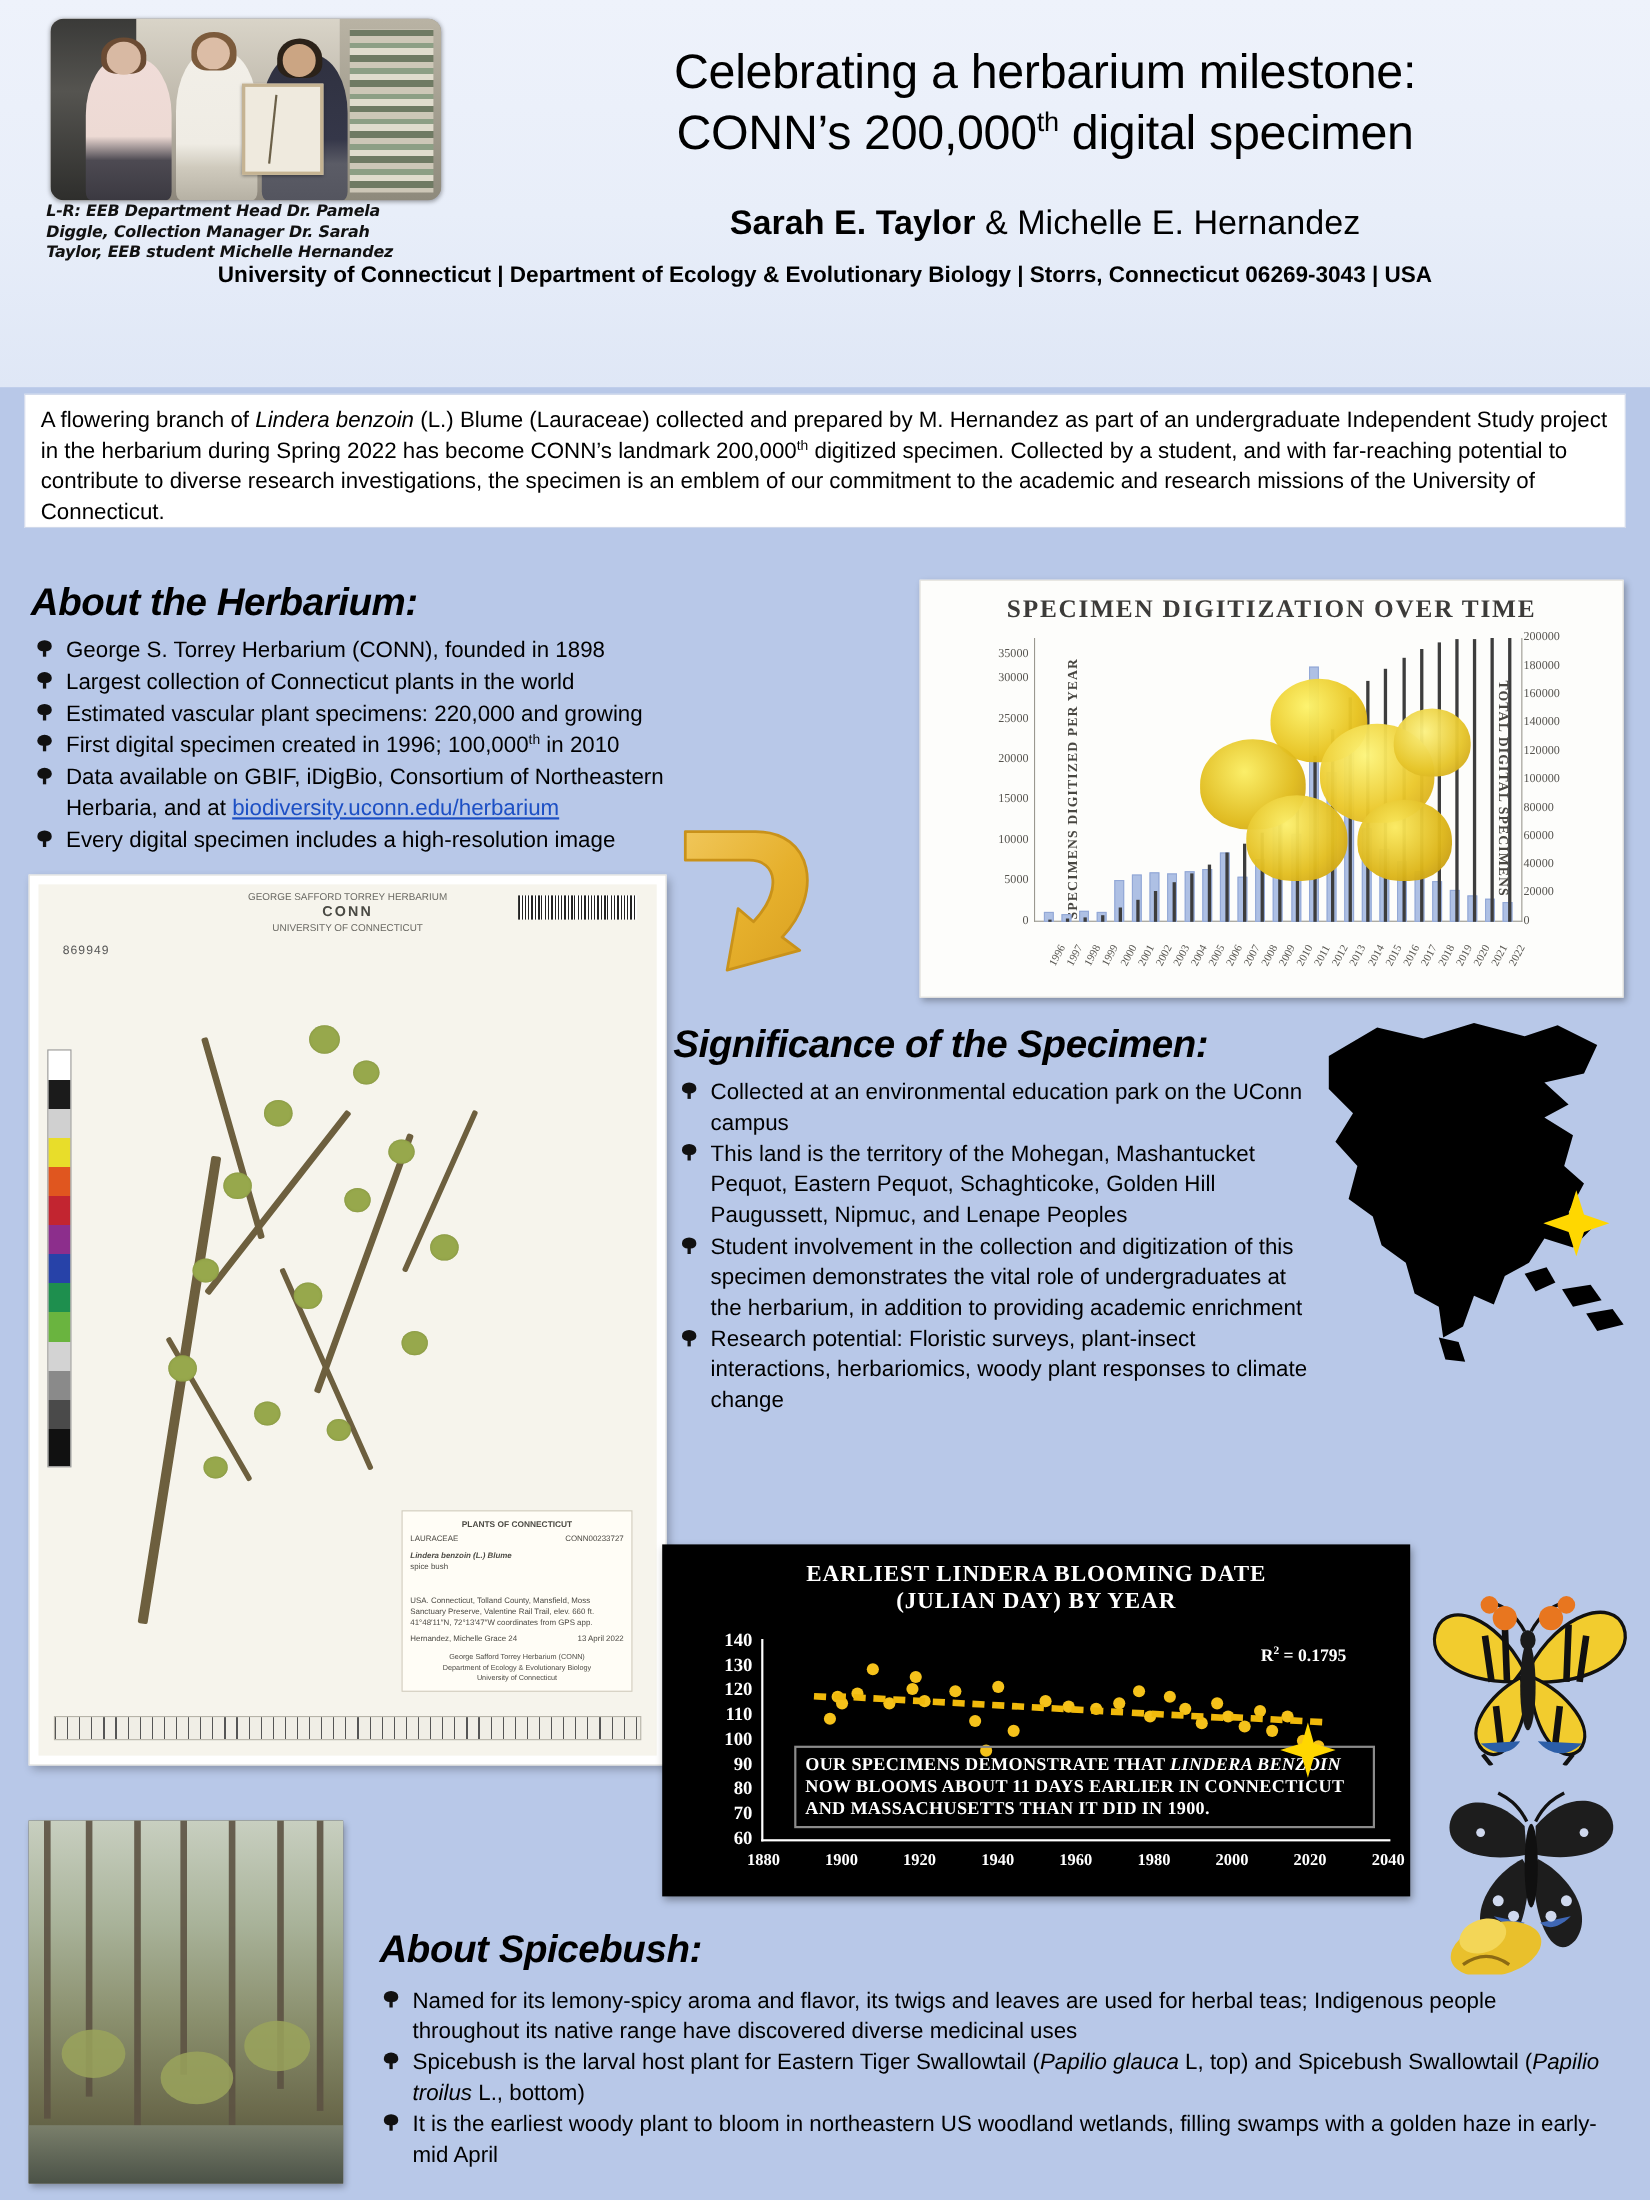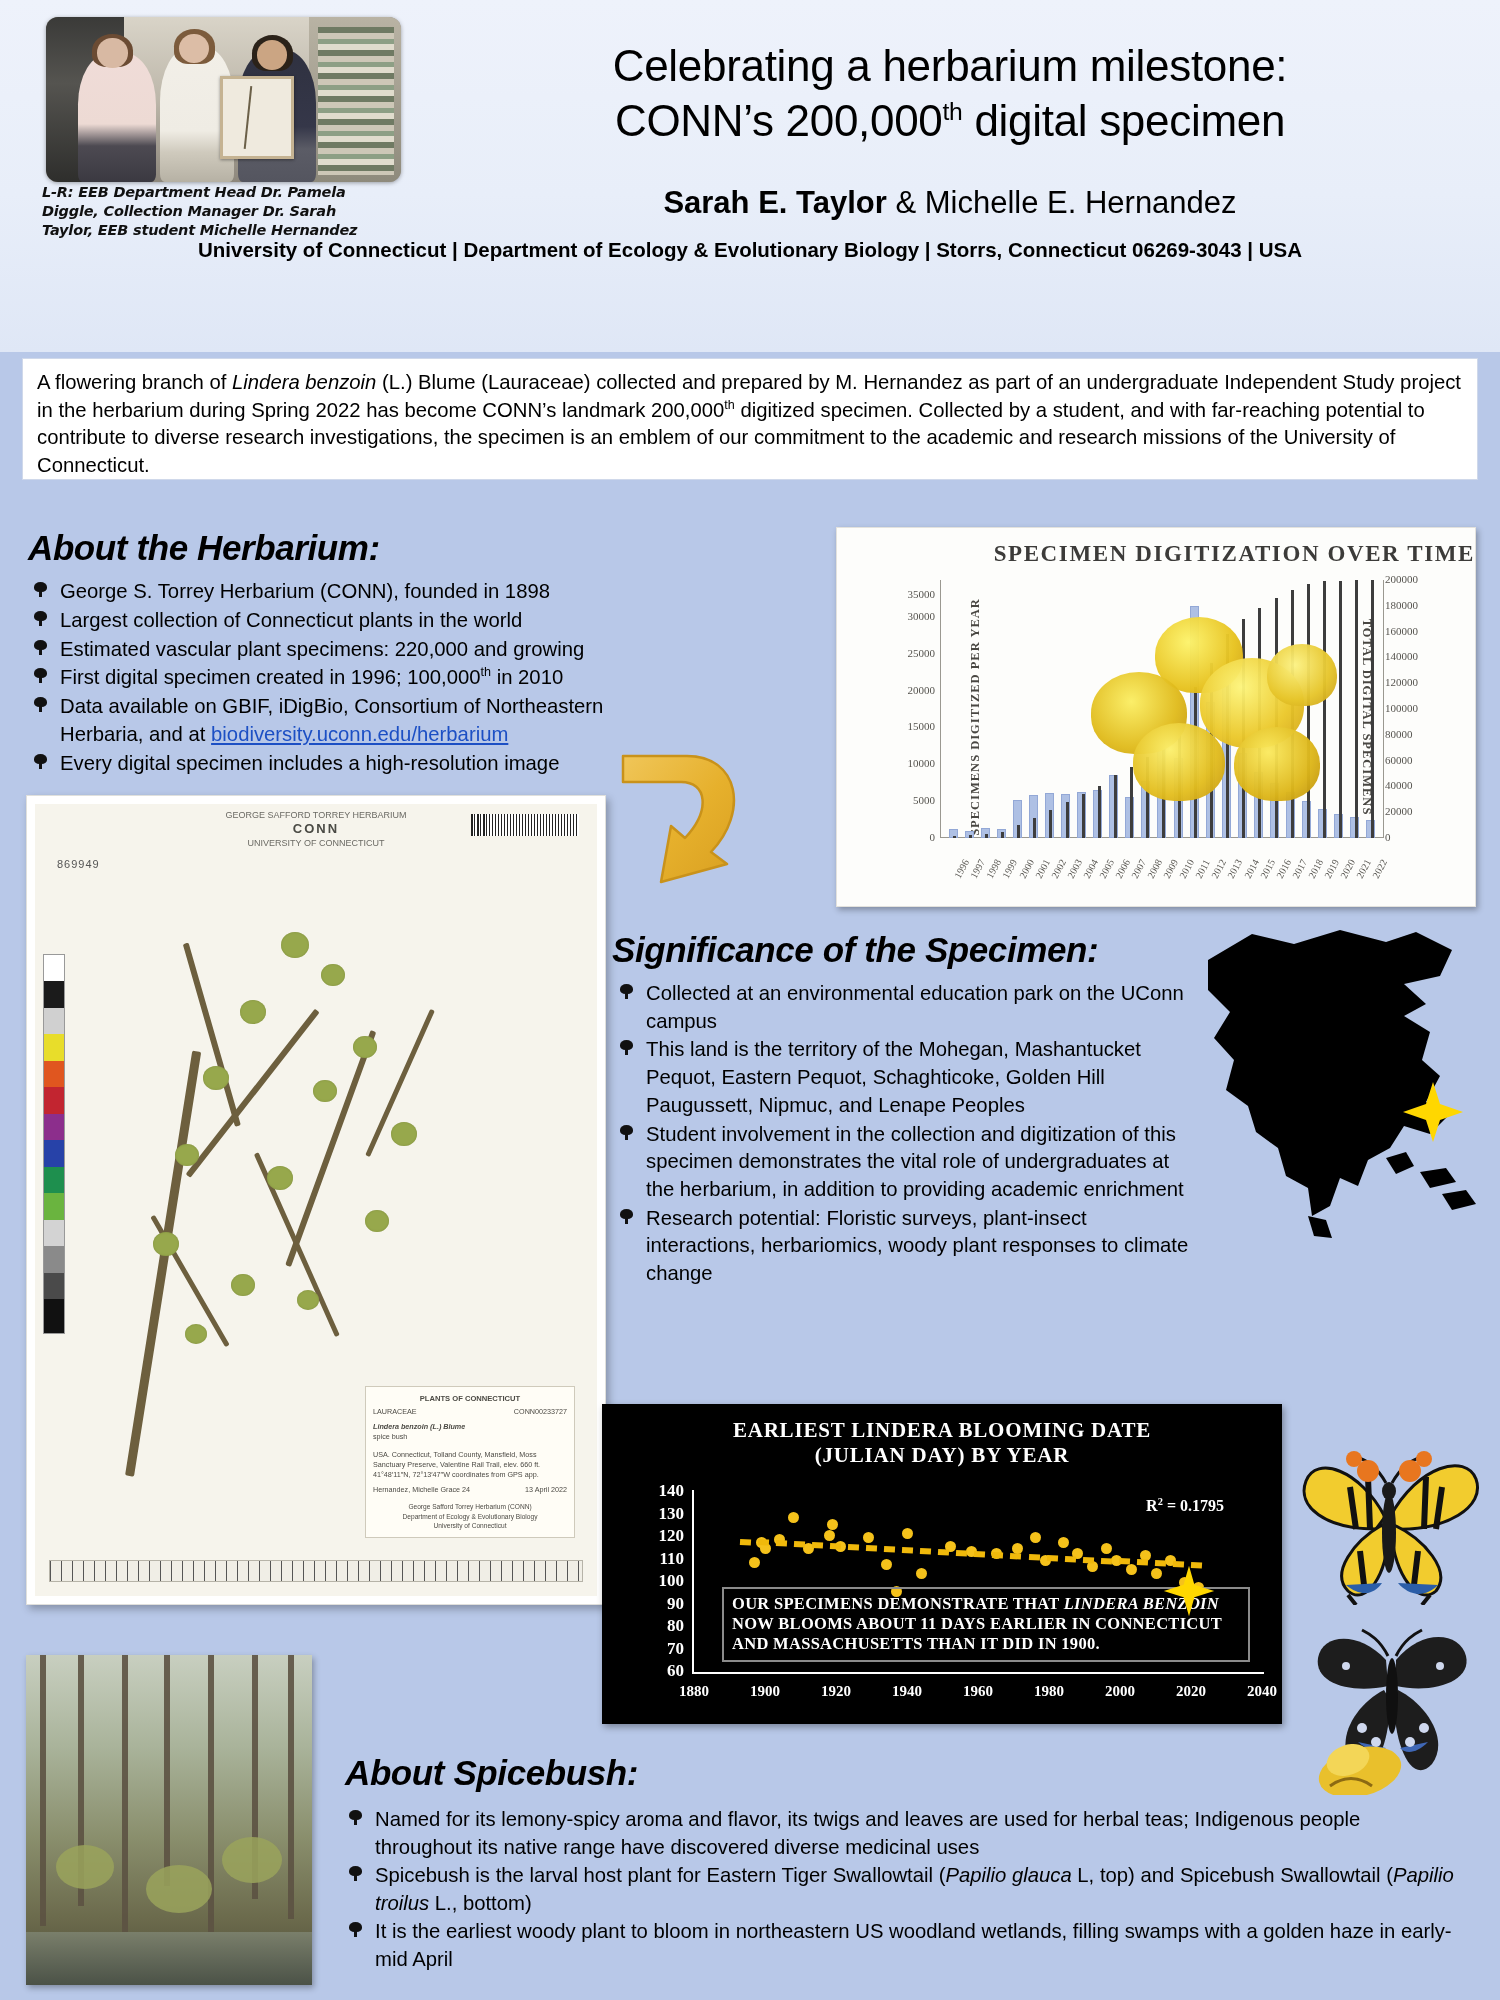--- a/index.html
+++ b/index.html
@@ -114,21 +114,21 @@
     font-size: 20.3px; line-height: 1.36;
   }
   #list-spicebush i { font-style: italic; }
   
   .chart-digi {
     position: absolute; left: 836px; top: 527px; width: 640px; height: 380px;
     background: #fdfdfb; box-shadow: 2px 3px 6px rgba(0,0,0,.30);
     border: 1px solid #e3e2dd;
   }
   .chart-digi .ct {
-    position: absolute; left: 0; top: 13px; width: 100%; text-align: right;
+    position: absolute; left: 0; top: 13px; width: 100%; text-align: center;
     font-family: "Liberation Serif", serif; font-weight: bold;
     font-size: 23px; letter-spacing: 1.6px; color: #3c3b39;
   }
   .dg-plot { position: absolute; left: 108px; top: 52px; right: 96px; bottom: 68px; }
   .dg-axisL { position:absolute; left:103px; top:52px; bottom:68px; width:1px; background:#9a9890; }
   .dg-axisR { position:absolute; right:91px; top:52px; bottom:68px; width:1px; background:#9a9890; }
   .dg-axisB { position:absolute; left:103px; right:91px; bottom:68px; height:1px; background:#9a9890; }
   .dg-ylab {
     position:absolute; left:20px; top:50%; transform:translateY(-50%) rotate(-90deg);
     transform-origin:center; white-space:nowrap;
@@ -482,21 +482,21 @@
     <div class="bud" style="left:150px;top:520px;width:22px;height:20px;"></div>
 
     <div class="sheet-label">
       <div class="lbl-t">PLANTS OF CONNECTICUT</div>
       <div style="display:flex;justify-content:space-between;margin-top:3px;">
         <span>LAURACEAE</span>
         <span>CONN00233727</span>
       </div>
       <div class="lbl-sci" style="margin-top:4px">Lindera benzoin (L.) Blume</div>
       <div>spice bush</div>
-      <div style="margin-top:7px">USA. Connecticut, Tolland County, Mansfield, Moss Sanctuary Preserve, Valentine Rail Trail, elev. 660 ft.</div>
+      <div style="margin-top:20px">USA. Connecticut, Tolland County, Mansfield, Moss Sanctuary Preserve, Valentine Rail Trail, elev. 660 ft.</div>
       <div>41°48′11″N, 72°13′47″W   coordinates from GPS app.</div>
       <div style="display:flex;justify-content:space-between;margin-top:4px;">
         <span>Hernandez, Michelle Grace 24</span>
         <span>13 April 2022</span>
       </div>
       <div class="lbl-foot">George Safford Torrey Herbarium (CONN)</div>
       <div class="lbl-foot" style="margin-top:0">Department of Ecology &amp; Evolutionary Biology</div>
       <div class="lbl-foot" style="margin-top:0">University of Connecticut</div>
     </div>
 

